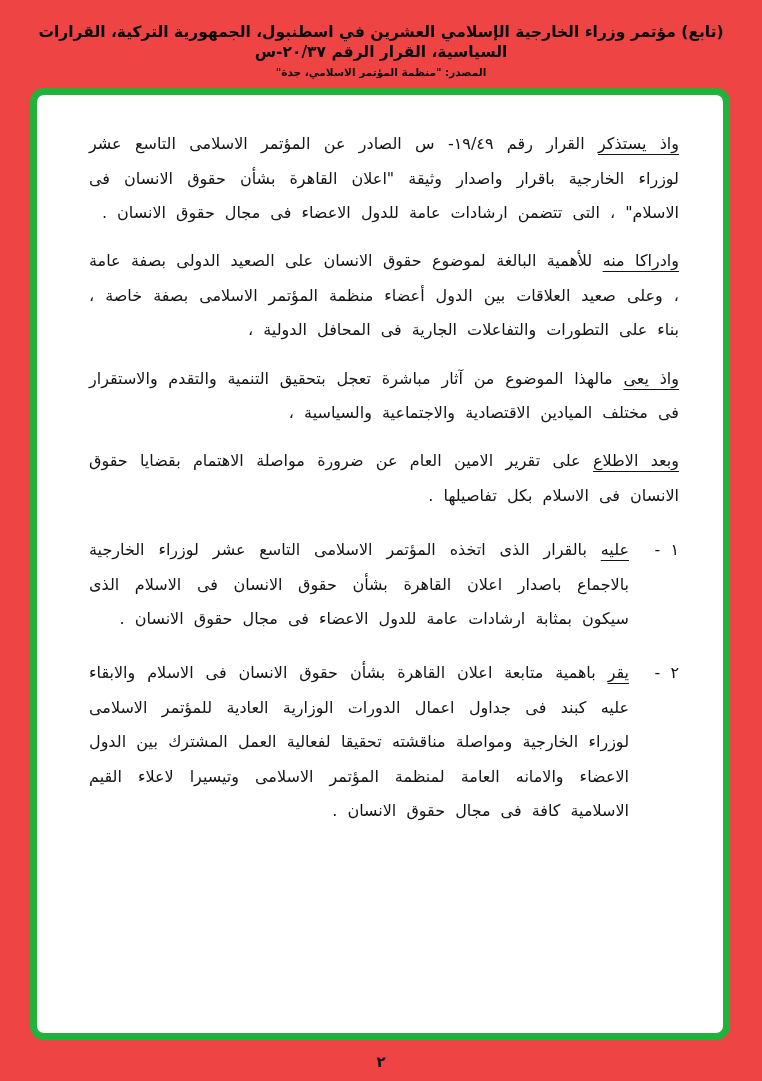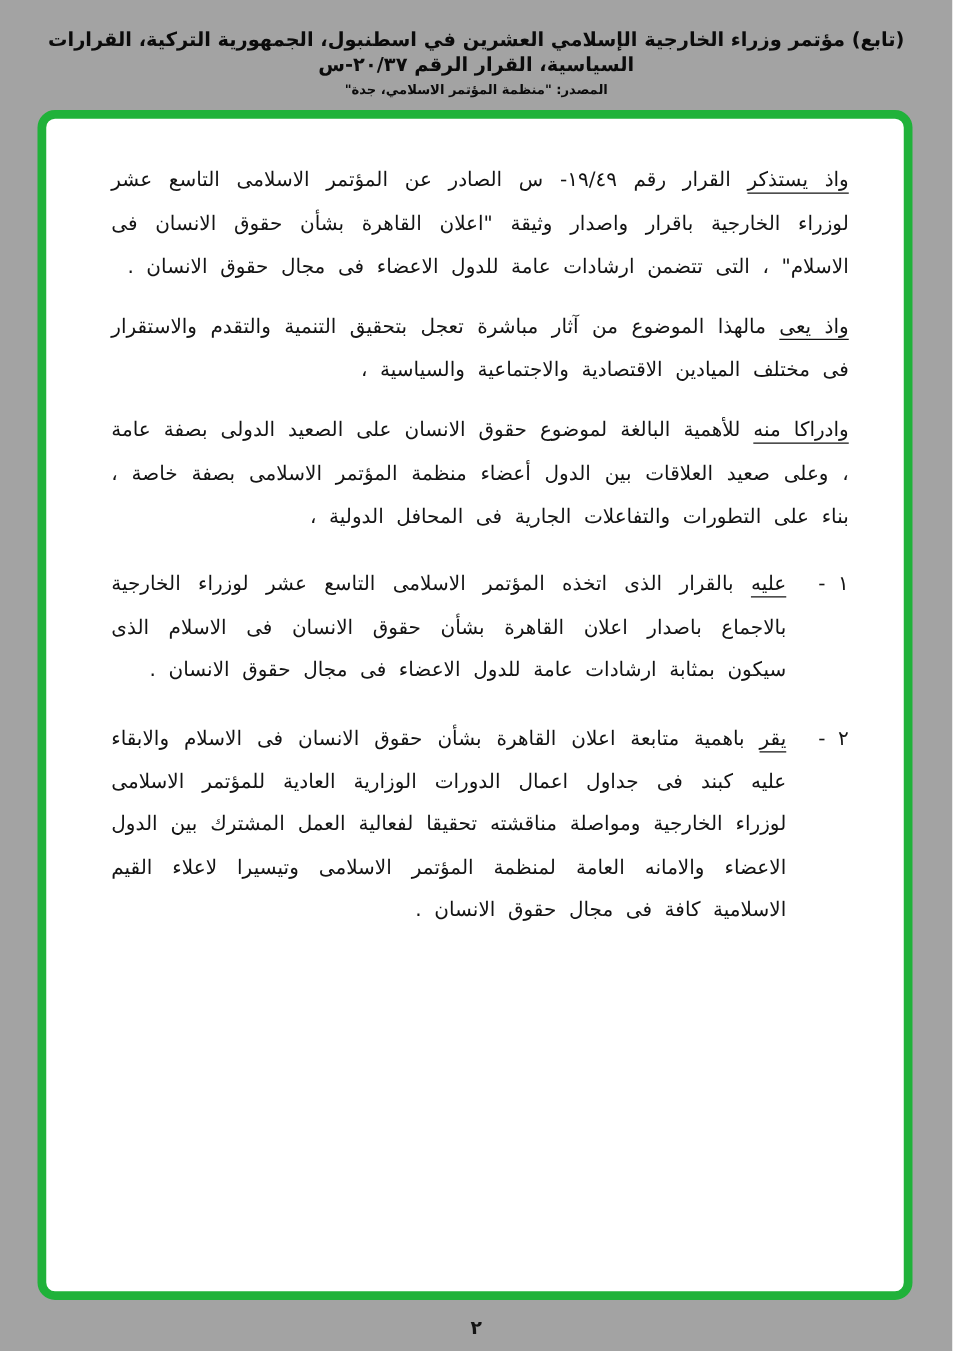--- a/index.html
+++ b/index.html
@@ -10,21 +10,21 @@
     margin:0; padding:0;
     background:#ffffff;
     width:762px; height:1081px;
     overflow:hidden;
     font-family:"DejaVu Sans", sans-serif;
     color:var(--ink);
   }
   .page{
     position:relative;
     width:762px; height:1081px;
-    background:#a3a3a3;
+    background:#ef4444;
   }
   
   .hdr{
     padding-top:22px;
     text-align:center;
   }
   .hdr-title{
     direction:rtl;
     font-size:15.5px;
     font-weight:bold;
@@ -100,24 +100,25 @@
   <header class="hdr">
     <div class="hdr-title">(تابع) مؤتمر وزراء الخارجية الإسلامي العشرين في اسطنبول، الجمهورية التركية، القرارات السياسية، القرار الرقم ٢٠/٣٧-س</div>
     <div class="hdr-source">المصدر: "منظمة المؤتمر الاسلامي، جدة"</div>
   </header>
 
   <div class="doc-frame">
     <div class="doc-body">
 
       <p class="para"><span class="lead">واذ يستذكر</span> <span>القرار رقم ١٩/٤٩- س الصادر عن المؤتمر الاسلامى التاسع عشر لوزراء الخارجية باقرار واصدار وثيقة "اعلان القاهرة بشأن حقوق الانسان فى الاسلام" ، التى تتضمن ارشادات عامة للدول الاعضاء فى مجال حقوق الانسان .</span></p>
 
+      <p class="para"><span class="lead">وادراكا منه</span> <span>للأهمية البالغة لموضوع حقوق الانسان على الصعيد الدولى بصفة عامة ، وعلى صعيد العلاقات بين الدول أعضاء منظمة المؤتمر الاسلامى بصفة خاصة ، بناء على التطورات والتفاعلات الجارية فى المحافل الدولية ،</span></p>
+
       <p class="para"><span class="lead">واذ يعى</span> <span>مالهذا الموضوع من آثار مباشرة تعجل بتحقيق التنمية والتقدم والاستقرار فى مختلف الميادين الاقتصادية والاجتماعية والسياسية ،</span></p>
 
-      <p class="para"><span class="lead">وادراكا منه</span> <span>للأهمية البالغة لموضوع حقوق الانسان على الصعيد الدولى بصفة عامة ، وعلى صعيد العلاقات بين الدول أعضاء منظمة المؤتمر الاسلامى بصفة خاصة ، بناء على التطورات والتفاعلات الجارية فى المحافل الدولية ،</span></p>
-
+      <p class="para"><span class="lead">وبعد الاطلاع</span> <span>على تقرير الامين العام عن ضرورة مواصلة الاهتمام بقضايا حقوق الانسان فى الاسلام بكل تفاصيلها .</span></p>
 
       <div class="item">
         <span class="item-num">١ -</span>
         <p class="item-text"><span class="lead">عليه</span> <span>بالقرار الذى اتخذه المؤتمر الاسلامى التاسع عشر لوزراء الخارجية بالاجماع باصدار اعلان القاهرة بشأن حقوق الانسان فى الاسلام الذى سيكون بمثابة ارشادات عامة للدول الاعضاء فى مجال حقوق الانسان .</span></p>
       </div>
 
       <div class="item">
         <span class="item-num">٢ -</span>
         <p class="item-text"><span class="lead">يقر</span> <span>باهمية متابعة اعلان القاهرة بشأن حقوق الانسان فى الاسلام والابقاء عليه كبند فى جداول اعمال الدورات الوزارية العادية للمؤتمر الاسلامى لوزراء الخارجية ومواصلة مناقشته تحقيقا لفعالية العمل المشترك بين الدول الاعضاء والامانه العامة لمنظمة المؤتمر الاسلامى وتيسيرا لاعلاء القيم الاسلامية كافة فى مجال حقوق الانسان .</span></p>
       </div>

